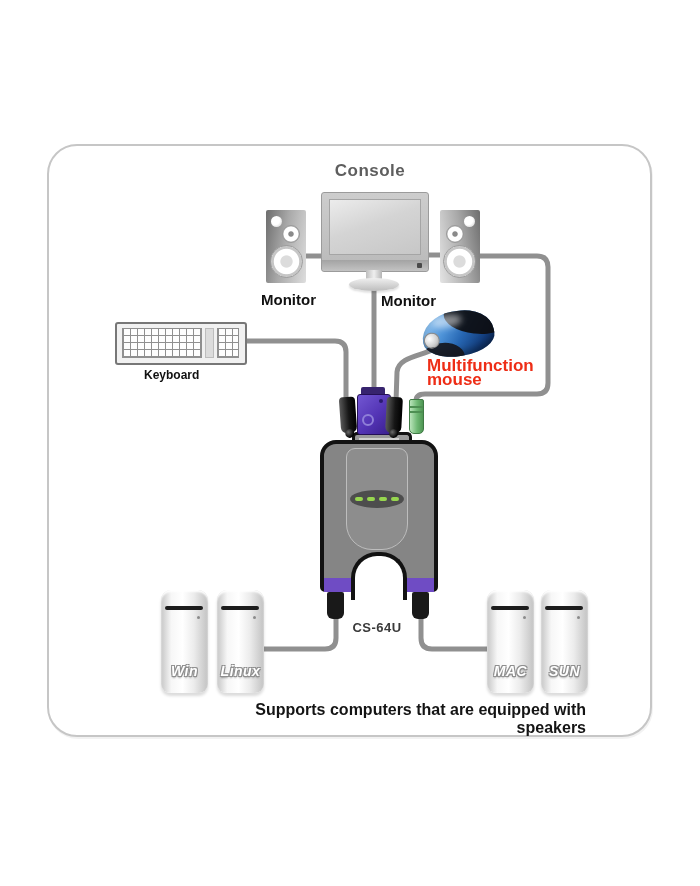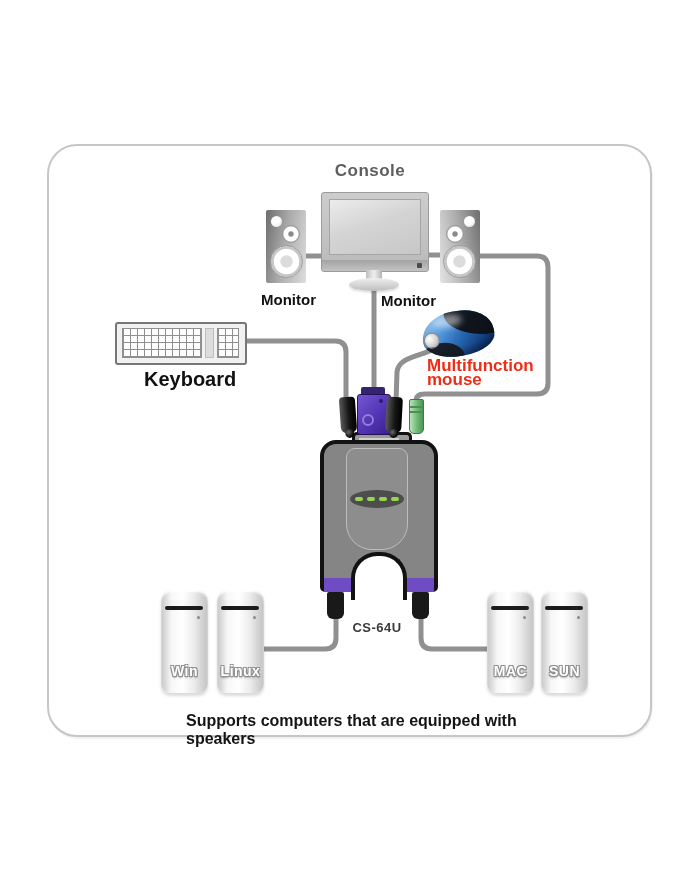--- a/index.html
+++ b/index.html
@@ -7,24 +7,24 @@
          font-family:"Liberation Sans", sans-serif;}
   .card{position:absolute;left:47px;top:144px;width:601px;height:589px;
         background:#fff;border:2px solid #c6c6c6;border-radius:30px;
         box-shadow:1px 2px 0 rgba(0,0,0,.05);z-index:0;}
   .cables{position:absolute;left:0;top:0;z-index:1;}
 
   .lbl{position:absolute;font-weight:bold;color:#111;z-index:5;white-space:nowrap;}
   .lbl-console{left:320px;top:161px;width:100px;text-align:center;font-size:17px;color:#5e5e5e;letter-spacing:.5px;}
   .lbl-speakers{left:261px;top:291px;font-size:15px;}
   .lbl-monitor{left:381px;top:292px;font-size:15px;}
-  .lbl-keyboard{left:144px;top:368px;font-size:20px;}
+  .lbl-keyboard{left:144px;top:368px;font-size:12px;}
   .lbl-mouse{left:427px;top:359px;width:104px;font-size:17px;color:#ee2d16;line-height:14px;white-space:normal;}
   .lbl-model{left:337px;top:620px;width:80px;text-align:center;font-size:13px;color:#3a3a3a;letter-spacing:.5px;}
-  .lbl-caption{left:186px;top:701px;width:400px;text-align:left;font-size:16px;color:#141414;white-space:normal;margin-top:11px;}
+  .lbl-caption{left:186px;top:701px;width:400px;text-align:right;font-size:16px;color:#141414;white-space:normal;}
 
   
   .monitor{position:absolute;left:321px;top:192px;width:106px;height:78px;z-index:2;
            border:1px solid #9b9b9b;border-radius:3px;background:linear-gradient(180deg,#cdcdcd,#b9b9b9);}
   .monitor .screen{position:absolute;left:7px;top:6px;width:90px;height:54px;border:1px solid #a5a5a5;
            background:linear-gradient(160deg,#ececec 0%,#d4d4d4 45%,#c7c7c7 100%);}
   .monitor .chin{position:absolute;left:0;bottom:0;width:100%;height:11px;border-radius:0 0 3px 3px;
            background:linear-gradient(180deg,#a3a3a3,#c3c3c3);}
   .monitor .pwr{position:absolute;right:6px;bottom:3px;width:5px;height:5px;background:#4a4a4a;border-radius:1px;}
   .mon-neck{position:absolute;left:366px;top:270px;width:16px;height:11px;z-index:2;
@@ -109,21 +109,21 @@
   .kvm-stub.l{left:327px;} .kvm-stub.r{left:412px;}
 
   
   .tower{position:absolute;top:590px;width:47px;height:103px;z-index:2;border-radius:10px 10px 9px 9px;
        background:linear-gradient(90deg,#c6c6c6 0%,#f7f7f7 22%,#ffffff 46%,#ececec 70%,#c2c2c2 100%);
        box-shadow:inset 0 2px 2px #fff, 0 3px 3px rgba(0,0,0,.14);}
   .tower .slot{position:absolute;left:4px;top:16px;width:38px;height:4px;background:#1c1c1c;border-radius:2px;}
   .tower .pled{position:absolute;right:8px;top:26px;width:3px;height:3px;background:#8a8a8a;border-radius:50%;}
   .tower .tag{position:absolute;left:0;bottom:14px;width:100%;text-align:center;
        font-weight:bold;font-size:14px;color:#fff;letter-spacing:.5px;
-       text-shadow:-1px -1px 0 #8f8f8f,1px -1px 0 #8f8f8f,-1px 1px 0 #8f8f8f,1px 1px 0 #8f8f8f,0 2px 2px rgba(0,0,0,.35);}
+       text-shadow:-1px -1px 0 #8f8f8f,1px -1px 0 #8f8f8f,-1px 1px 0 #8f8f8f,1px 1px 0 #8f8f8f,0 2px 2px rgba(0,0,0,.35);font-style:italic;}
   .tw-win{left:161px;} .tw-linux{left:217px;} .tw-mac{left:487px;} .tw-sun{left:541px;}
 </style>
 </head>
 <body>
 
 <div class="stage">
 
   <div class="card"></div>
 
   <svg class="cables" width="700" height="886" viewBox="0 0 700 886">

